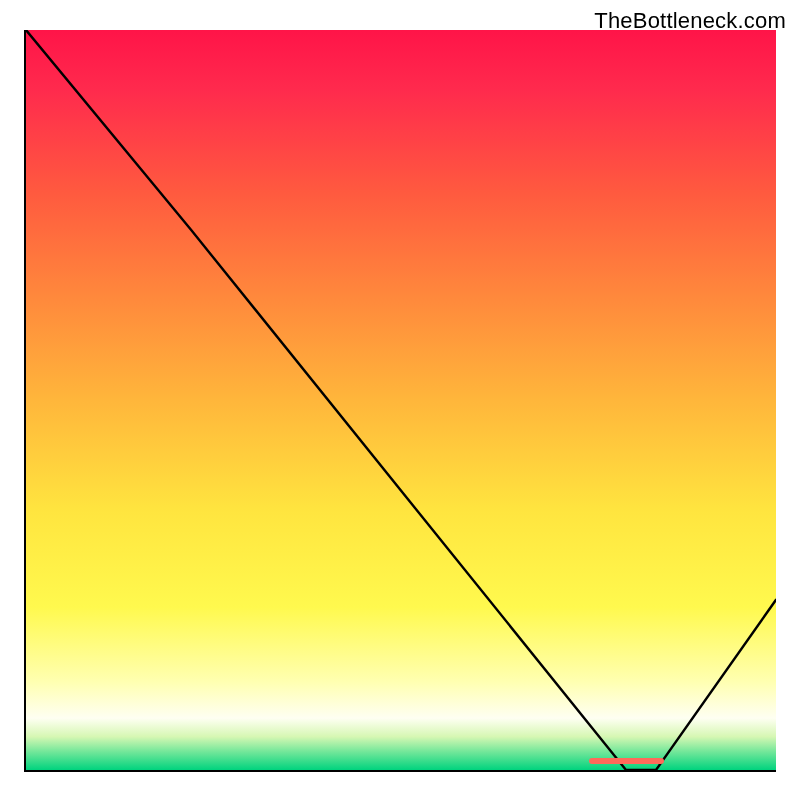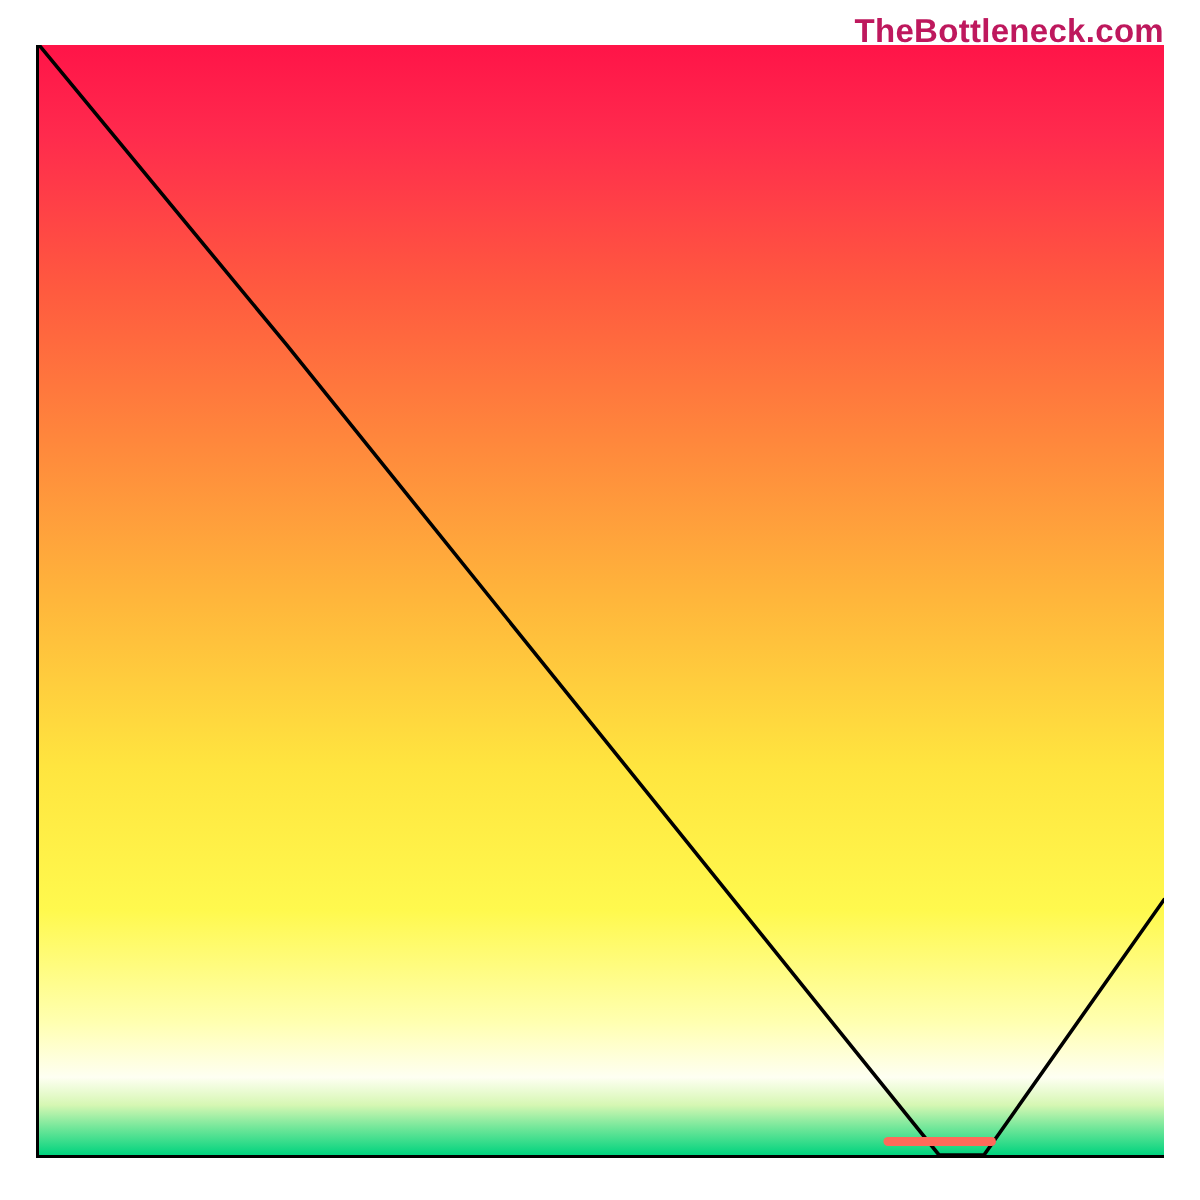--- a/index.html
+++ b/index.html
@@ -11,24 +11,24 @@
     font-family: Arial, Helvetica, sans-serif;
   }
   .wrap {
     position: relative;
     width: 800px;
     height: 800px;
   }
   .watermark {
     position: absolute;
     top: 8px;
-    right: 24px;
+    right: 14px;
     font-size: 22px;
-    font-weight: 700;
-    color: #be185d;
+    font-weight: 400;
+    color: #000000;
     letter-spacing: 0.2px;
   }
   .plot {
     position: absolute;
     left: 26px;
     top: 30px;
     width: 750px;
     height: 740px;
   }
   .gradient {

